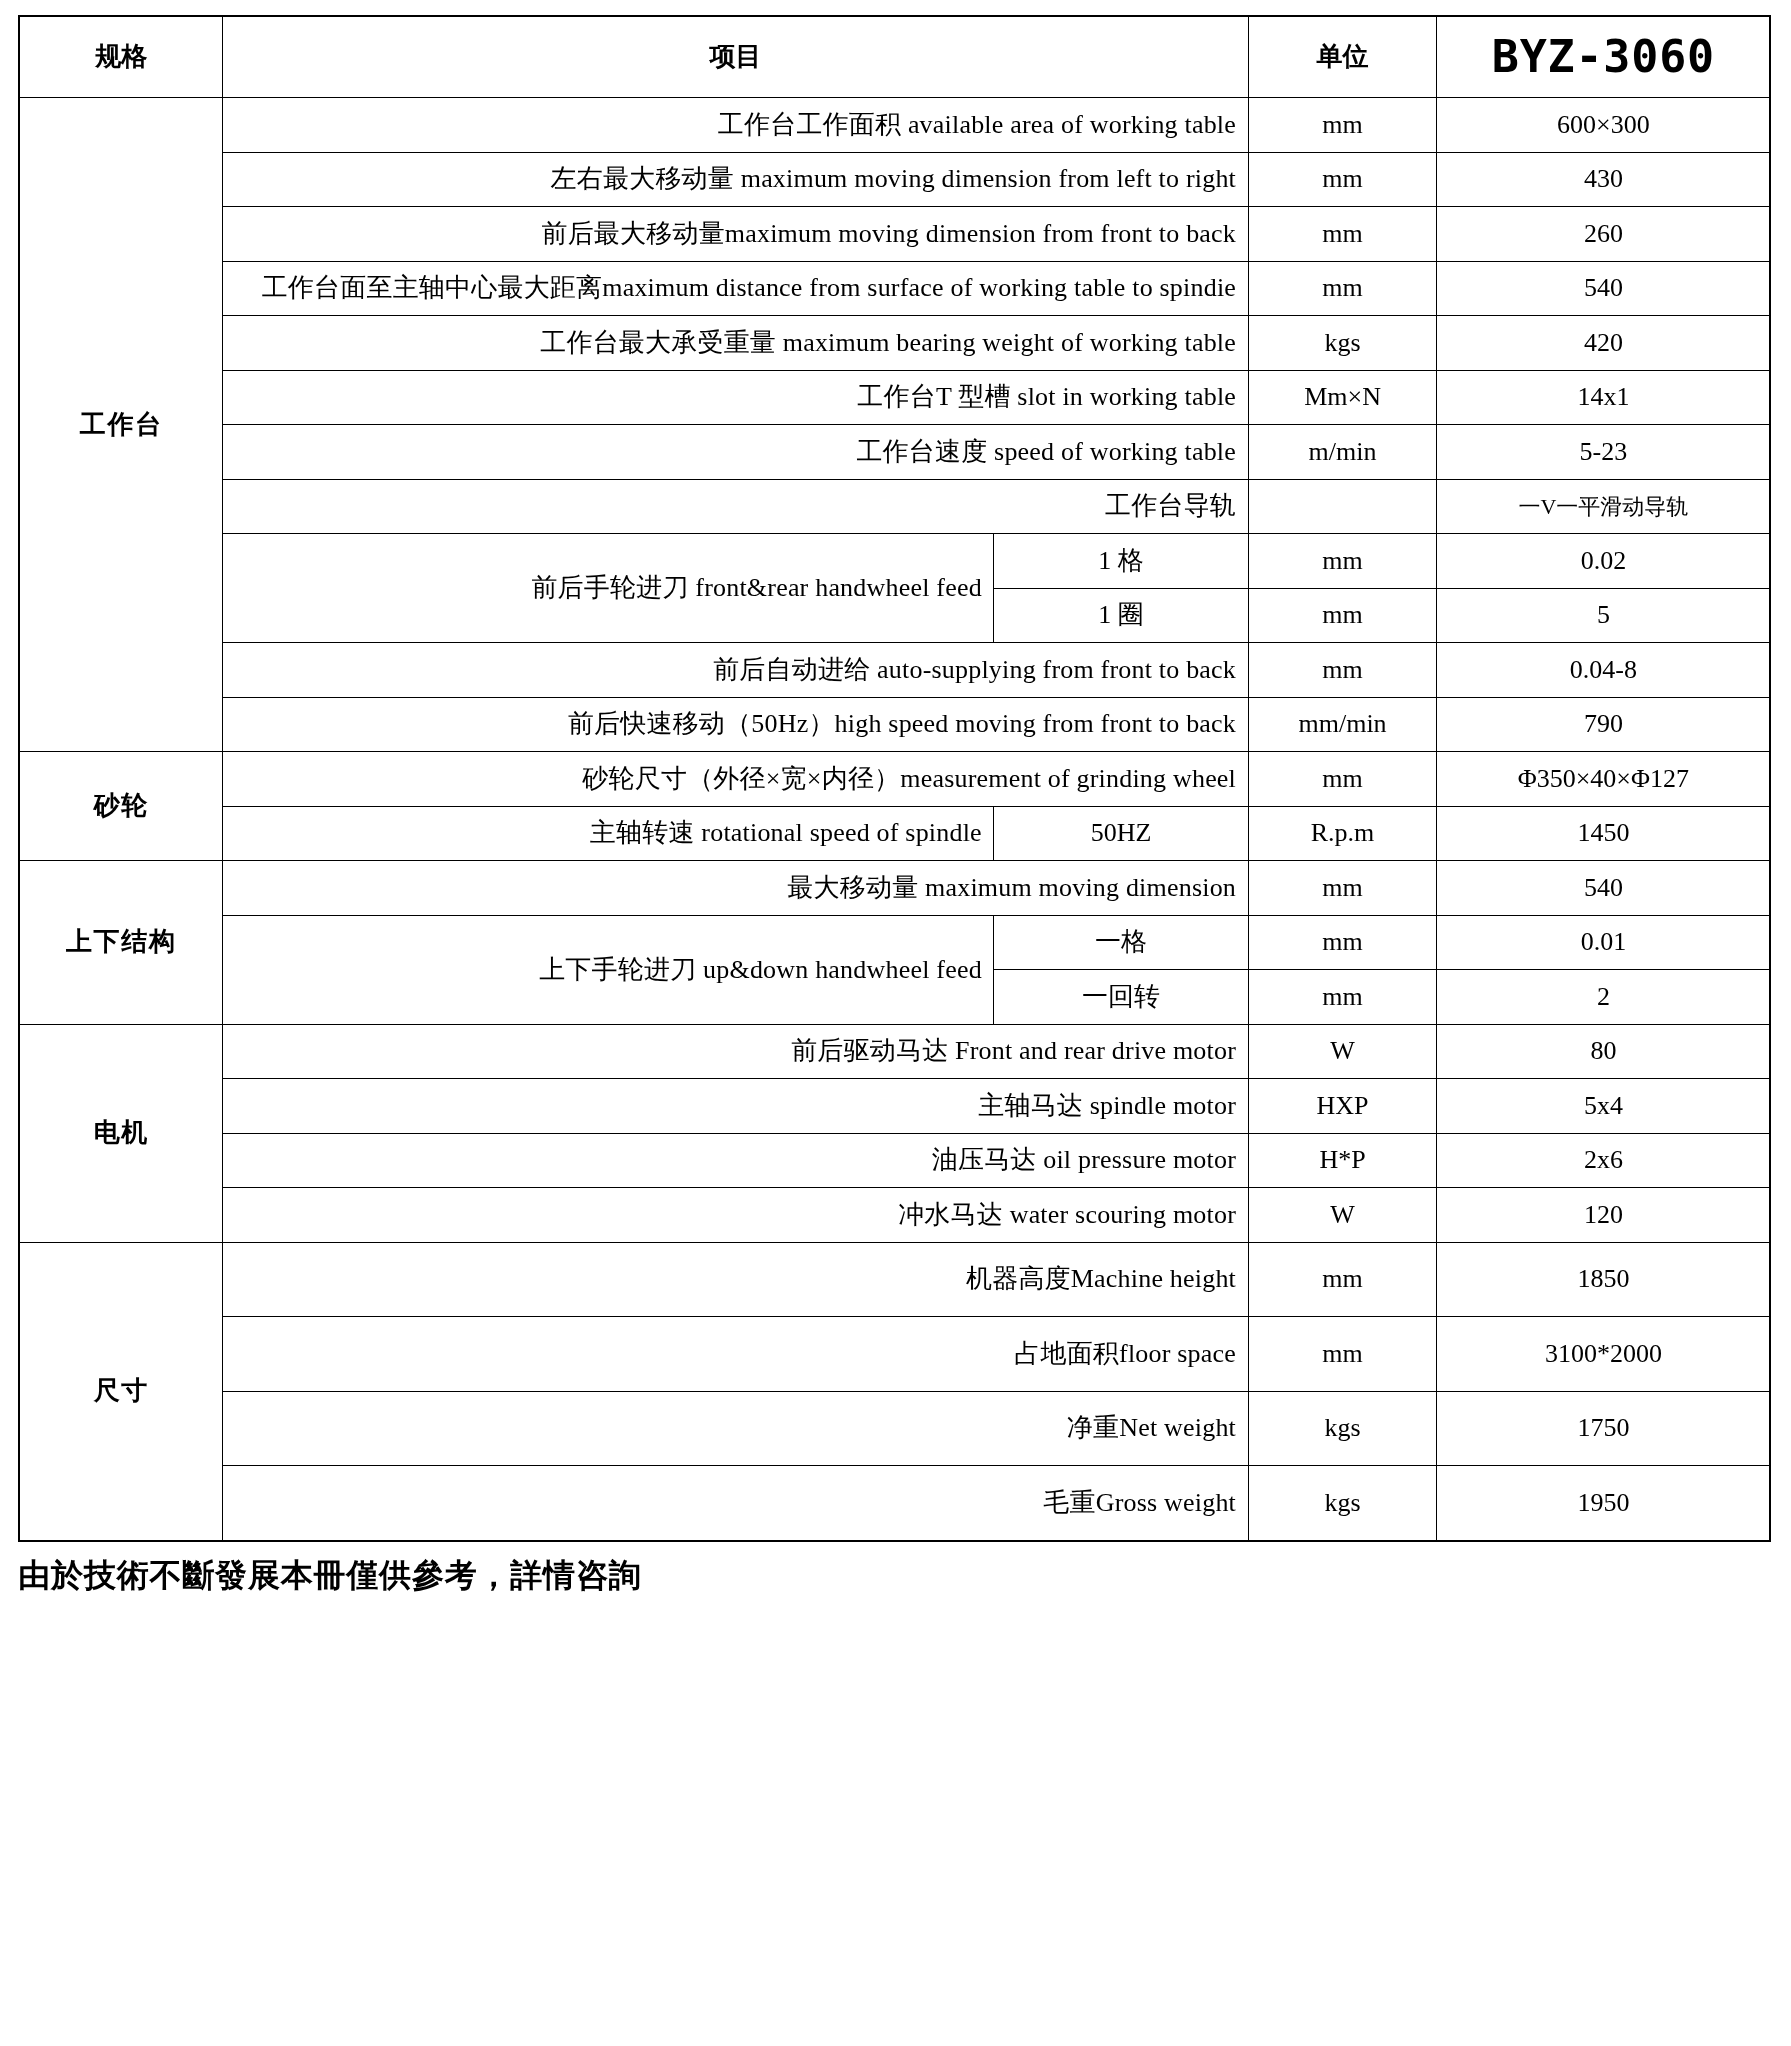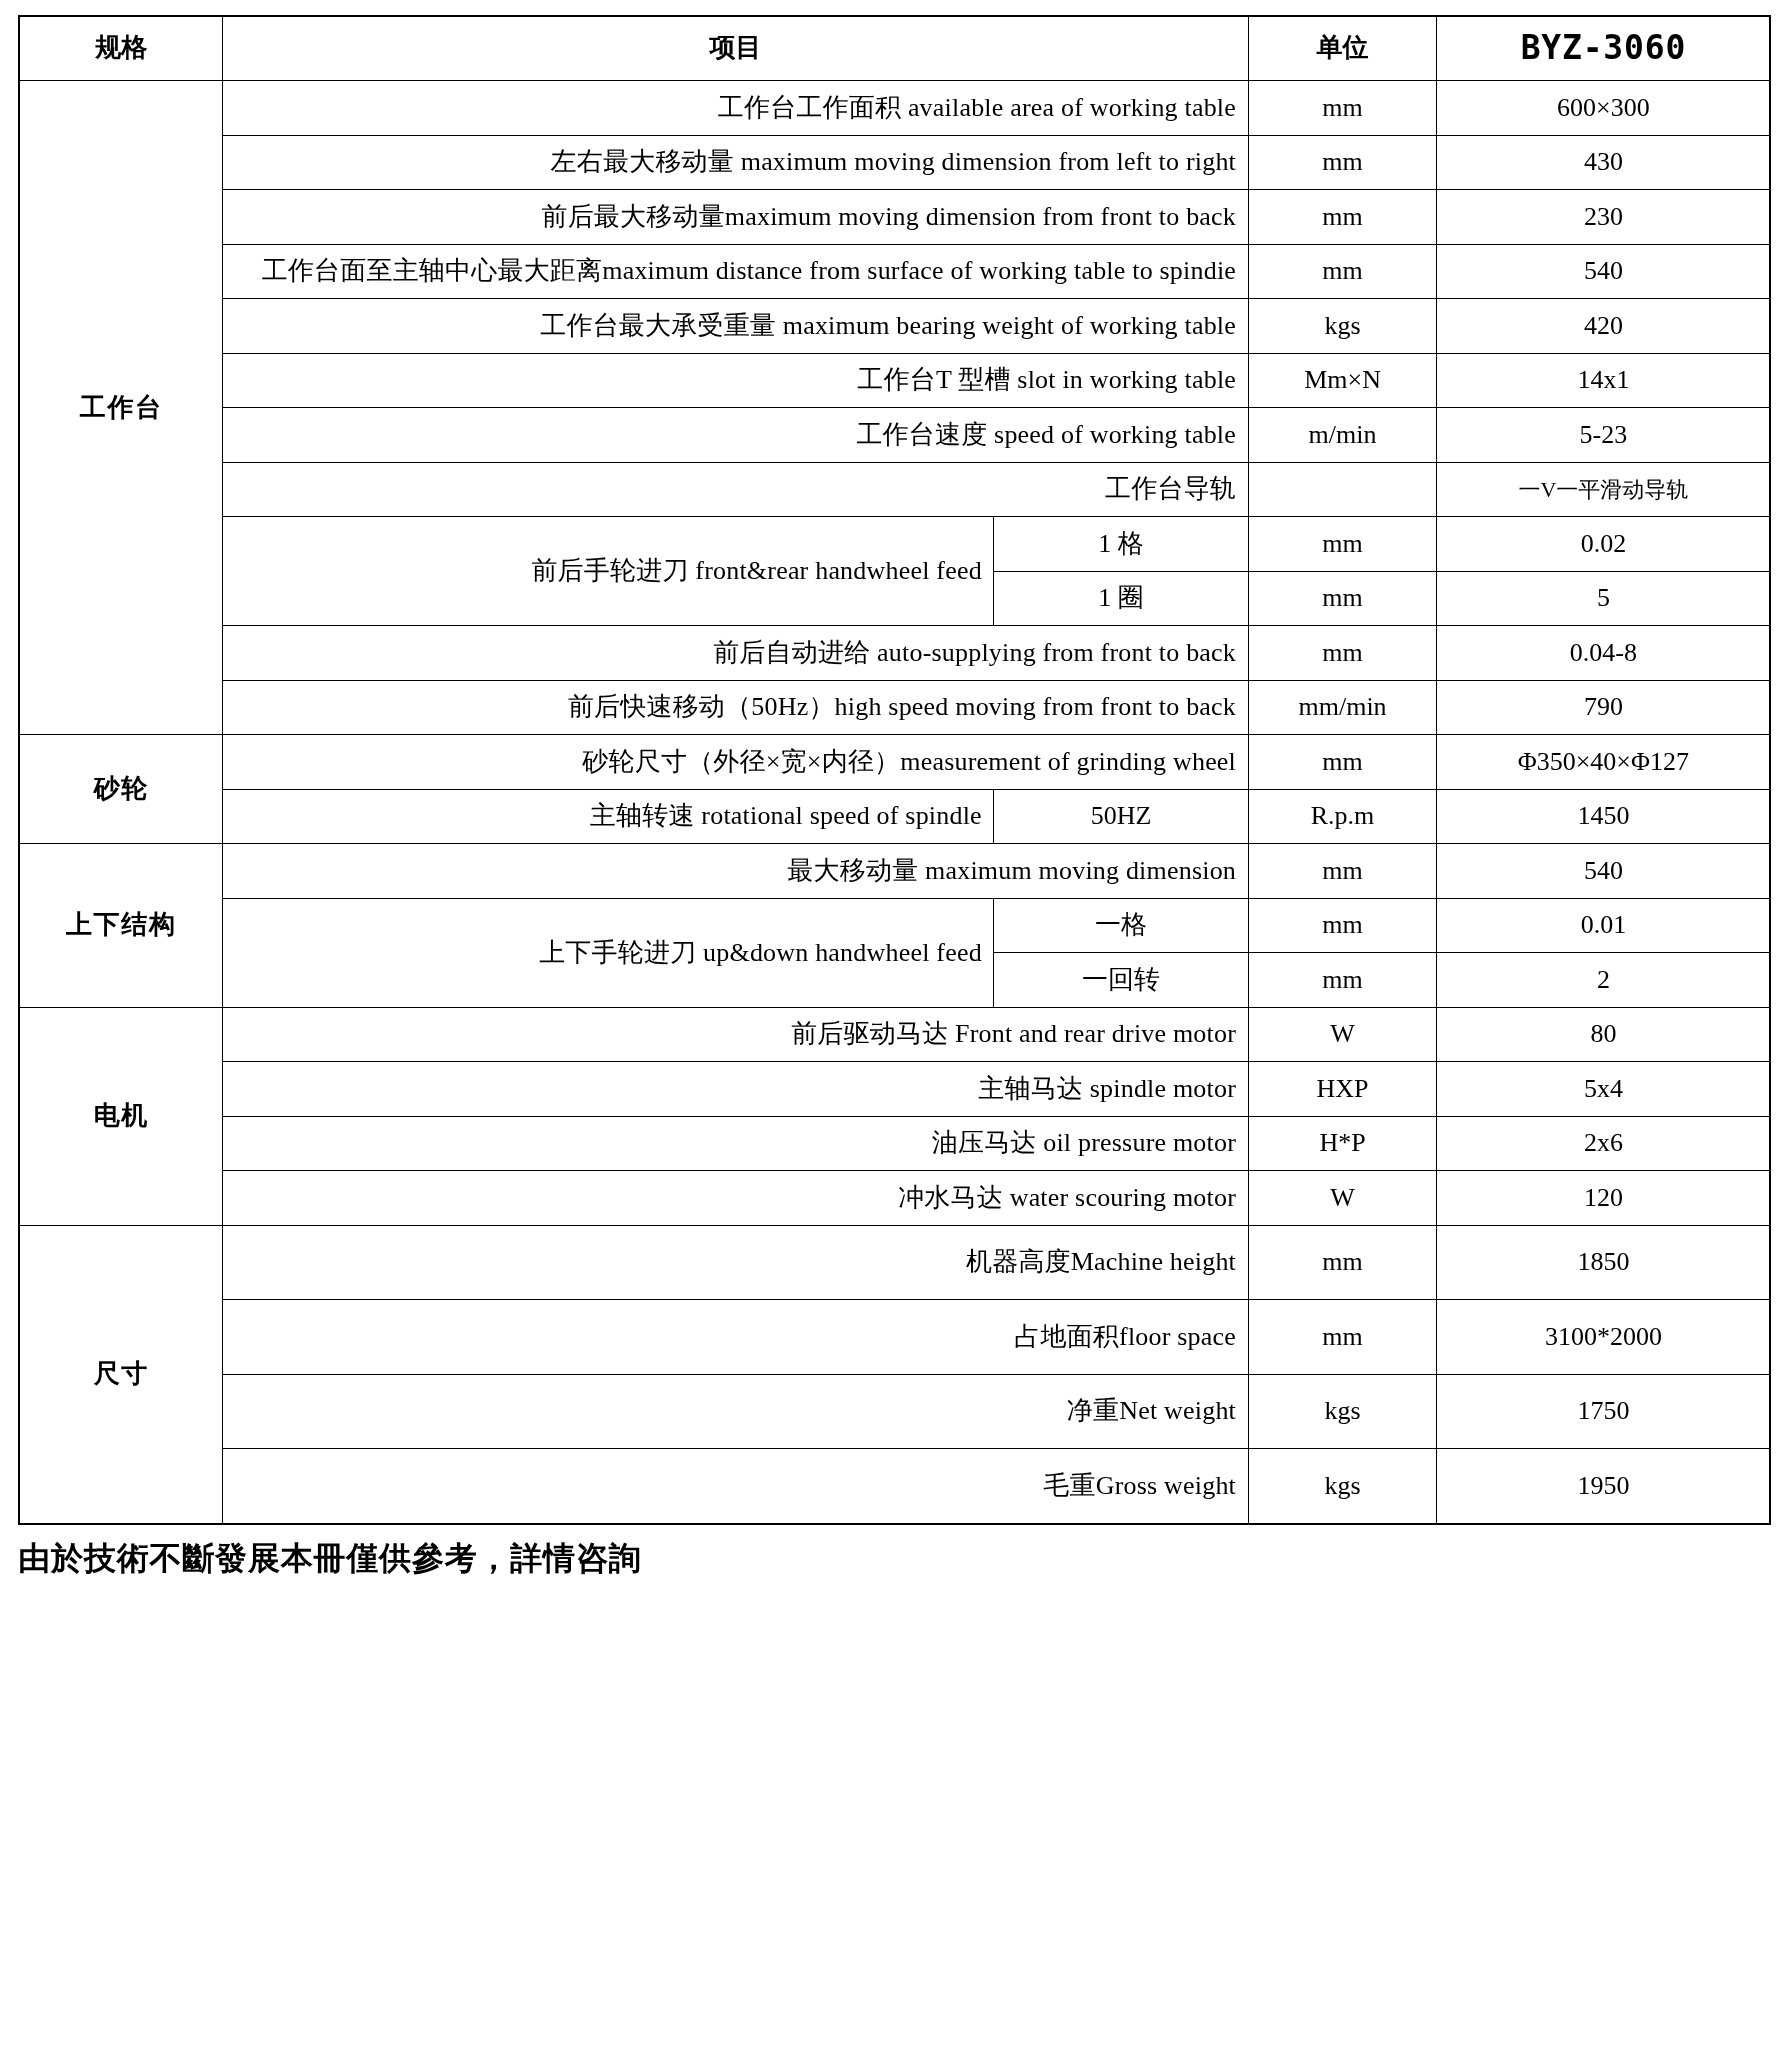--- a/index.html
+++ b/index.html
@@ -40,21 +40,21 @@
   .hdr td {
     text-align: center;
     font-weight: bold;
     font-size: 35px;
     padding-top: 15px;
     padding-bottom: 15px;
     font-family: "Liberation Serif", "DejaVu Serif", serif;
   }
   .hdr td.model {
     font-family: "DejaVu Sans Mono", monospace;
-    font-size: 33px;
+    font-size: 45px;
     letter-spacing: 0.8px;
   }
   .group-cell {
     text-align: center;
     font-weight: bold;
     font-size: 33px;
     line-height: 1.28;
     letter-spacing: 1.7px;
   }
   .group-cell.vert {
@@ -116,21 +116,21 @@
         <td class="value-cell">600×300</td>
       </tr>
       <tr>
         <td class="item-cell" colspan="2">左右最大移动量 maximum moving dimension from left to right</td>
         <td class="unit-cell">mm</td>
         <td class="value-cell">430</td>
       </tr>
       <tr>
         <td class="item-cell" colspan="2">前后最大移动量maximum moving dimension from front to back</td>
         <td class="unit-cell">mm</td>
-        <td class="value-cell">230</td>
+        <td class="value-cell">260</td>
       </tr>
       <tr>
         <td class="item-cell" colspan="2">工作台面至主轴中心最大距离maximum distance from surface of working table to spindie</td>
         <td class="unit-cell">mm</td>
         <td class="value-cell">540</td>
       </tr>
       <tr>
         <td class="item-cell" colspan="2">工作台最大承受重量 maximum bearing weight of working table</td>
         <td class="unit-cell">kgs</td>
         <td class="value-cell">420</td>

